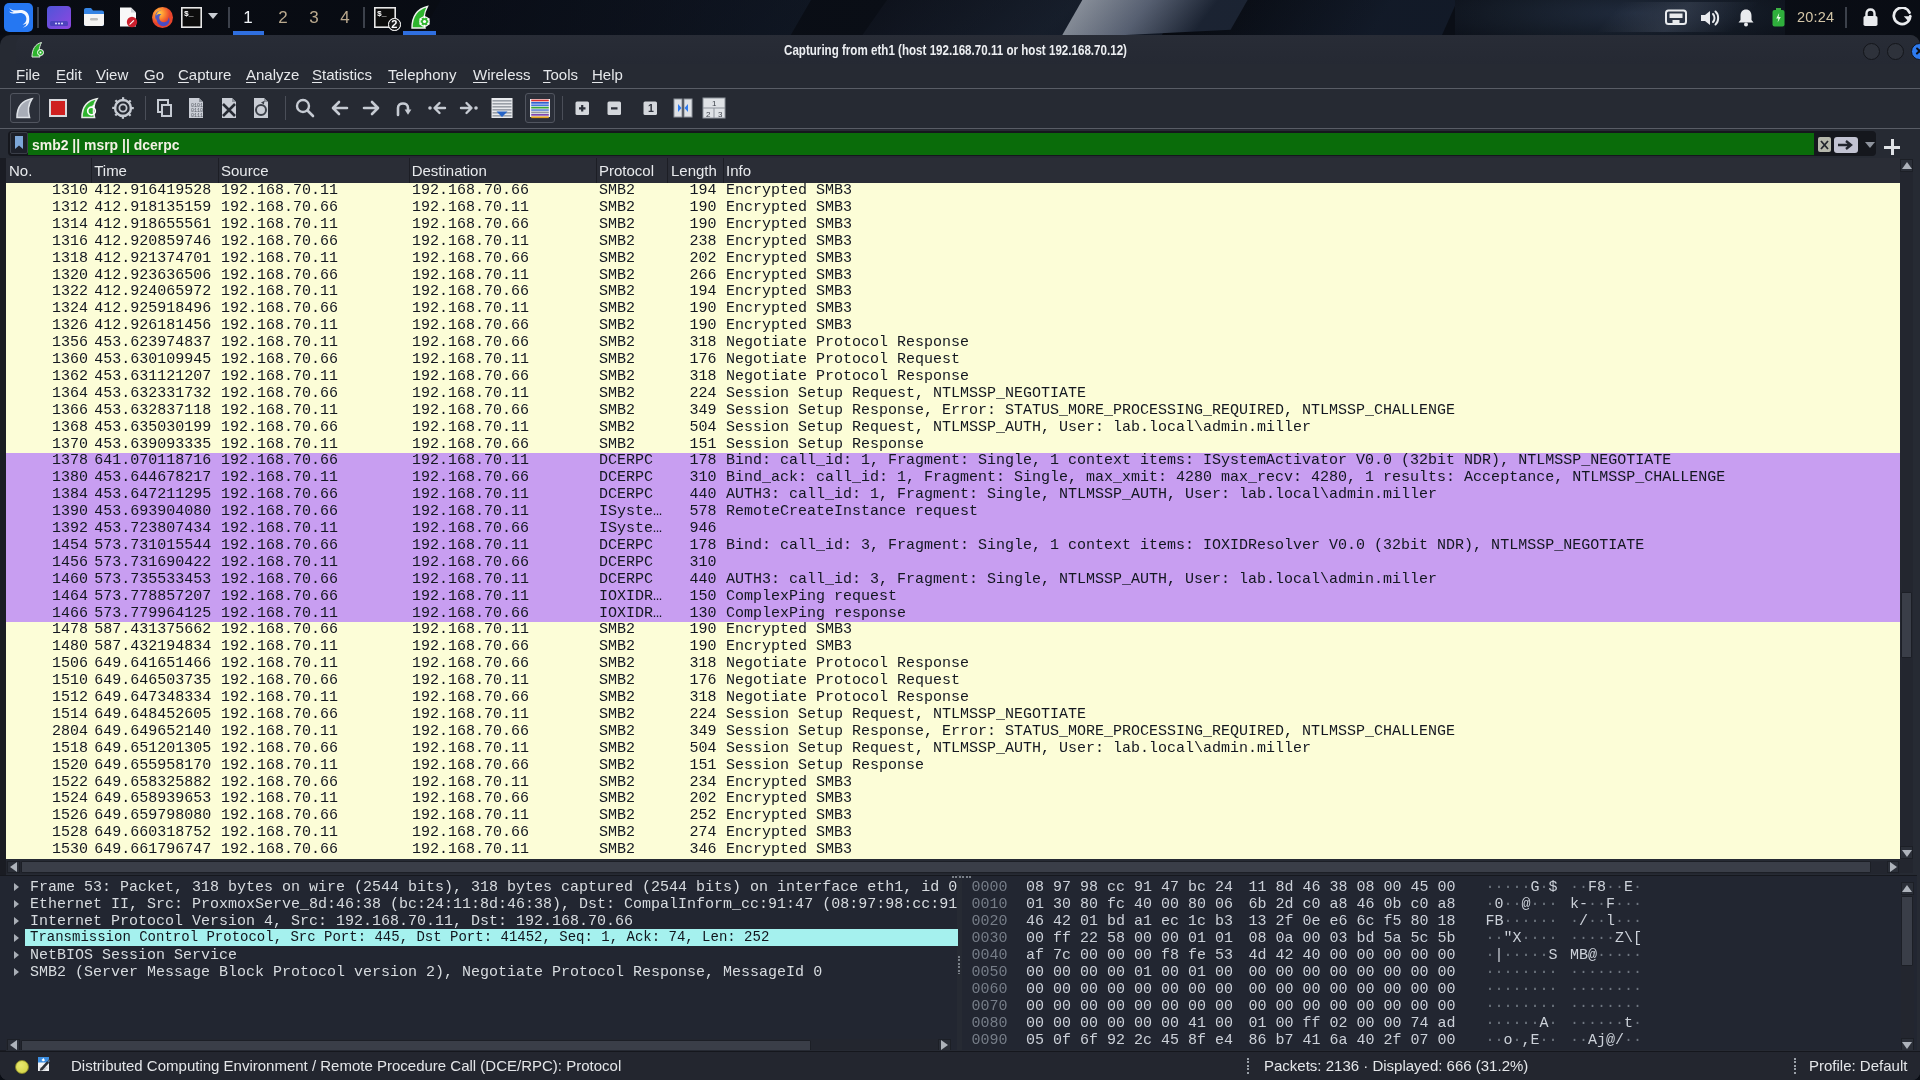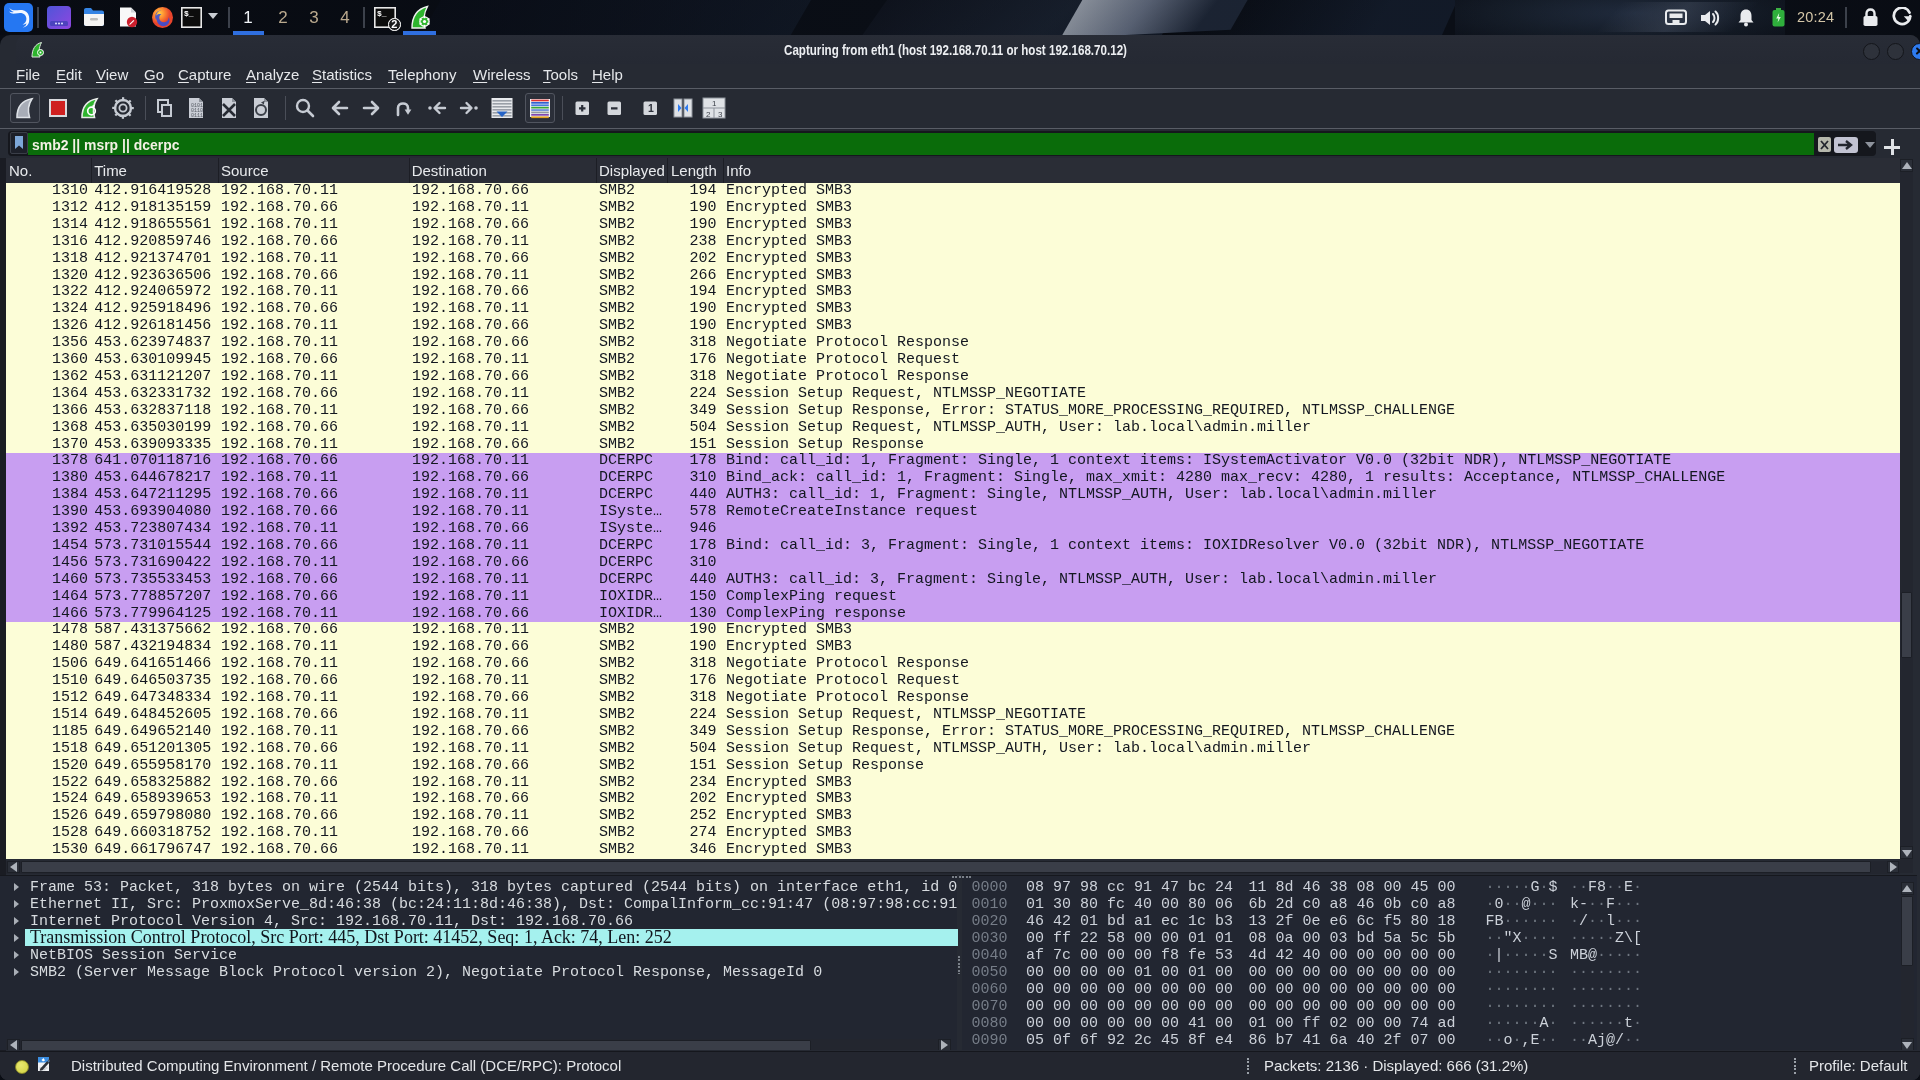--- a/index.html
+++ b/index.html
@@ -71,21 +71,21 @@
 .arrU,.arrD,.arrL,.arrR{position:absolute;width:0;height:0;border:5px solid transparent}
 .arrU{border-bottom:7px solid #aeb3bb;border-top:none}
 .arrD{border-top:7px solid #aeb3bb;border-bottom:none}
 .arrL{border-right:7px solid #aeb3bb;border-left:none}
 .arrR{border-left:7px solid #aeb3bb;border-right:none}
 .abox{position:absolute;background:#2b2f38;border:1px solid #1c1f26}
 
 #details{position:absolute;left:0;top:840px;width:957px;height:175px;background:#222631;overflow:hidden;border-top:1px solid #16181e}
 #dtext{position:absolute;left:30px;top:3px;width:927px;font-family:"Liberation Mono",monospace;font-size:15px;line-height:17px;color:#d7dbdf;white-space:pre;overflow:hidden}
 #dhl{position:absolute;left:24.5px;top:893.8px;width:933px;height:17px;background:#a5f1ee}
-#dhlt{position:absolute;left:30px;top:893.8px;width:927px;height:17px;font-family:Liberation Serif, serif;font-size:18px;line-height:17px;color:#10141c;white-space:pre;overflow:hidden}
+#dhlt{position:absolute;left:30px;top:893.8px;width:927px;height:17px;font-family:Liberation Mono, monospace;font-size:14px;line-height:17px;color:#10141c;white-space:pre;overflow:hidden}
 .tri{position:absolute;left:14px;width:0;height:0;border-left:5.5px solid #a9aeb6;border-top:4px solid transparent;border-bottom:4px solid transparent;margin-top:1px}
 #hexpane{position:absolute;left:962px;top:840px;width:955px;height:175px;background:#222631;overflow:hidden;border-top:1px solid #16181e}
 .hexcol{position:absolute;top:3px;font-family:"Liberation Mono",monospace;font-size:15px;line-height:17px;color:#ccd1d9;white-space:pre}
 .hexcol i{font-style:normal;color:#6f7680}
 #hoff{left:9.5px;color:#767d88}
 #hg1{left:64px}
 #hg2{left:286.5px}
 #ha1{left:523.5px}
 #ha2{left:608px}
 
@@ -446,21 +446,21 @@
       </div>
     <div id="fdd"></div>
     <div id="fplus"></div>
   </div>
   <div class="abs" style="left:0;top:123px;width:6px;height:893px;background:#1a1c23"></div>
   <div id="phead">
       <div class="hc" style="left:3px">No.</div>
       <div class="hc" style="left:88.2px">Time</div>
       <div class="hc" style="left:215px">Source</div>
       <div class="hc" style="left:405.7px">Destination</div>
-      <div class="hc" style="left:593px">Displayed</div>
+      <div class="hc" style="left:593px">Protocol</div>
       <div class="hc" style="left:665px">Length</div>
       <div class="hc" style="left:720px">Info</div>
       <div class="hsep" style="left:84.5px"></div>
       <div class="hsep" style="left:212px"></div>
       <div class="hsep" style="left:402.7px"></div>
       <div class="hsep" style="left:590px"></div>
       <div class="hsep" style="left:661px"></div>
       <div class="hsep" style="left:716.7px"></div>
     </div>
   <div id="rows">
@@ -489,21 +489,21 @@
 <div class="r p" style="top:371.8px"><b>1456</b><u>573.731690422</u><s>192.168.70.11</s><i>192.168.70.66</i><em>DCERPC</em><kbd>310</kbd></div>
 <div class="r p" style="top:388.7px"><b>1460</b><u>573.735533453</u><s>192.168.70.66</s><i>192.168.70.11</i><em>DCERPC</em><kbd>440</kbd><tt>AUTH3: call_id: 3, Fragment: Single, NTLMSSP_AUTH, User: lab.local\admin.miller</tt></div>
 <div class="r p" style="top:405.6px"><b>1464</b><u>573.778857207</u><s>192.168.70.66</s><i>192.168.70.11</i><em>IOXIDR…</em><kbd>150</kbd><tt>ComplexPing request</tt></div>
 <div class="r p" style="top:422.5px"><b>1466</b><u>573.779964125</u><s>192.168.70.11</s><i>192.168.70.66</i><em>IOXIDR…</em><kbd>130</kbd><tt>ComplexPing response</tt></div>
 <div class="r" style="top:439.4px"><b>1478</b><u>587.431375662</u><s>192.168.70.66</s><i>192.168.70.11</i><em>SMB2</em><kbd>190</kbd><tt>Encrypted SMB3</tt></div>
 <div class="r" style="top:456.3px"><b>1480</b><u>587.432194834</u><s>192.168.70.11</s><i>192.168.70.66</i><em>SMB2</em><kbd>190</kbd><tt>Encrypted SMB3</tt></div>
 <div class="r" style="top:473.2px"><b>1506</b><u>649.641651466</u><s>192.168.70.11</s><i>192.168.70.66</i><em>SMB2</em><kbd>318</kbd><tt>Negotiate Protocol Response</tt></div>
 <div class="r" style="top:490.1px"><b>1510</b><u>649.646503735</u><s>192.168.70.66</s><i>192.168.70.11</i><em>SMB2</em><kbd>176</kbd><tt>Negotiate Protocol Request</tt></div>
 <div class="r" style="top:507.0px"><b>1512</b><u>649.647348334</u><s>192.168.70.11</s><i>192.168.70.66</i><em>SMB2</em><kbd>318</kbd><tt>Negotiate Protocol Response</tt></div>
 <div class="r" style="top:523.9px"><b>1514</b><u>649.648452605</u><s>192.168.70.66</s><i>192.168.70.11</i><em>SMB2</em><kbd>224</kbd><tt>Session Setup Request, NTLMSSP_NEGOTIATE</tt></div>
-<div class="r" style="top:540.8px"><b>1185</b><u>649.649652140</u><s>192.168.70.11</s><i>192.168.70.66</i><em>SMB2</em><kbd>349</kbd><tt>Session Setup Response, Error: STATUS_MORE_PROCESSING_REQUIRED, NTLMSSP_CHALLENGE</tt></div>
+<div class="r" style="top:540.8px"><b>2804</b><u>649.649652140</u><s>192.168.70.11</s><i>192.168.70.66</i><em>SMB2</em><kbd>349</kbd><tt>Session Setup Response, Error: STATUS_MORE_PROCESSING_REQUIRED, NTLMSSP_CHALLENGE</tt></div>
 <div class="r" style="top:557.7px"><b>1518</b><u>649.651201305</u><s>192.168.70.66</s><i>192.168.70.11</i><em>SMB2</em><kbd>504</kbd><tt>Session Setup Request, NTLMSSP_AUTH, User: lab.local\admin.miller</tt></div>
 <div class="r" style="top:574.6px"><b>1520</b><u>649.655958170</u><s>192.168.70.11</s><i>192.168.70.66</i><em>SMB2</em><kbd>151</kbd><tt>Session Setup Response</tt></div>
 <div class="r" style="top:591.5px"><b>1522</b><u>649.658325882</u><s>192.168.70.66</s><i>192.168.70.11</i><em>SMB2</em><kbd>234</kbd><tt>Encrypted SMB3</tt></div>
 <div class="r" style="top:608.4px"><b>1524</b><u>649.658939653</u><s>192.168.70.11</s><i>192.168.70.66</i><em>SMB2</em><kbd>202</kbd><tt>Encrypted SMB3</tt></div>
 <div class="r" style="top:625.3px"><b>1526</b><u>649.659798080</u><s>192.168.70.66</s><i>192.168.70.11</i><em>SMB2</em><kbd>252</kbd><tt>Encrypted SMB3</tt></div>
 <div class="r" style="top:642.2px"><b>1528</b><u>649.660318752</u><s>192.168.70.11</s><i>192.168.70.66</i><em>SMB2</em><kbd>274</kbd><tt>Encrypted SMB3</tt></div>
 <div class="r" style="top:659.1px"><b>1530</b><u>649.661796747</u><s>192.168.70.66</s><i>192.168.70.11</i><em>SMB2</em><kbd>346</kbd><tt>Encrypted SMB3</tt></div>
   </div>
 
 <div class="sb" style="left:1900px;top:123.5px;width:13px;height:714.5px"></div>

